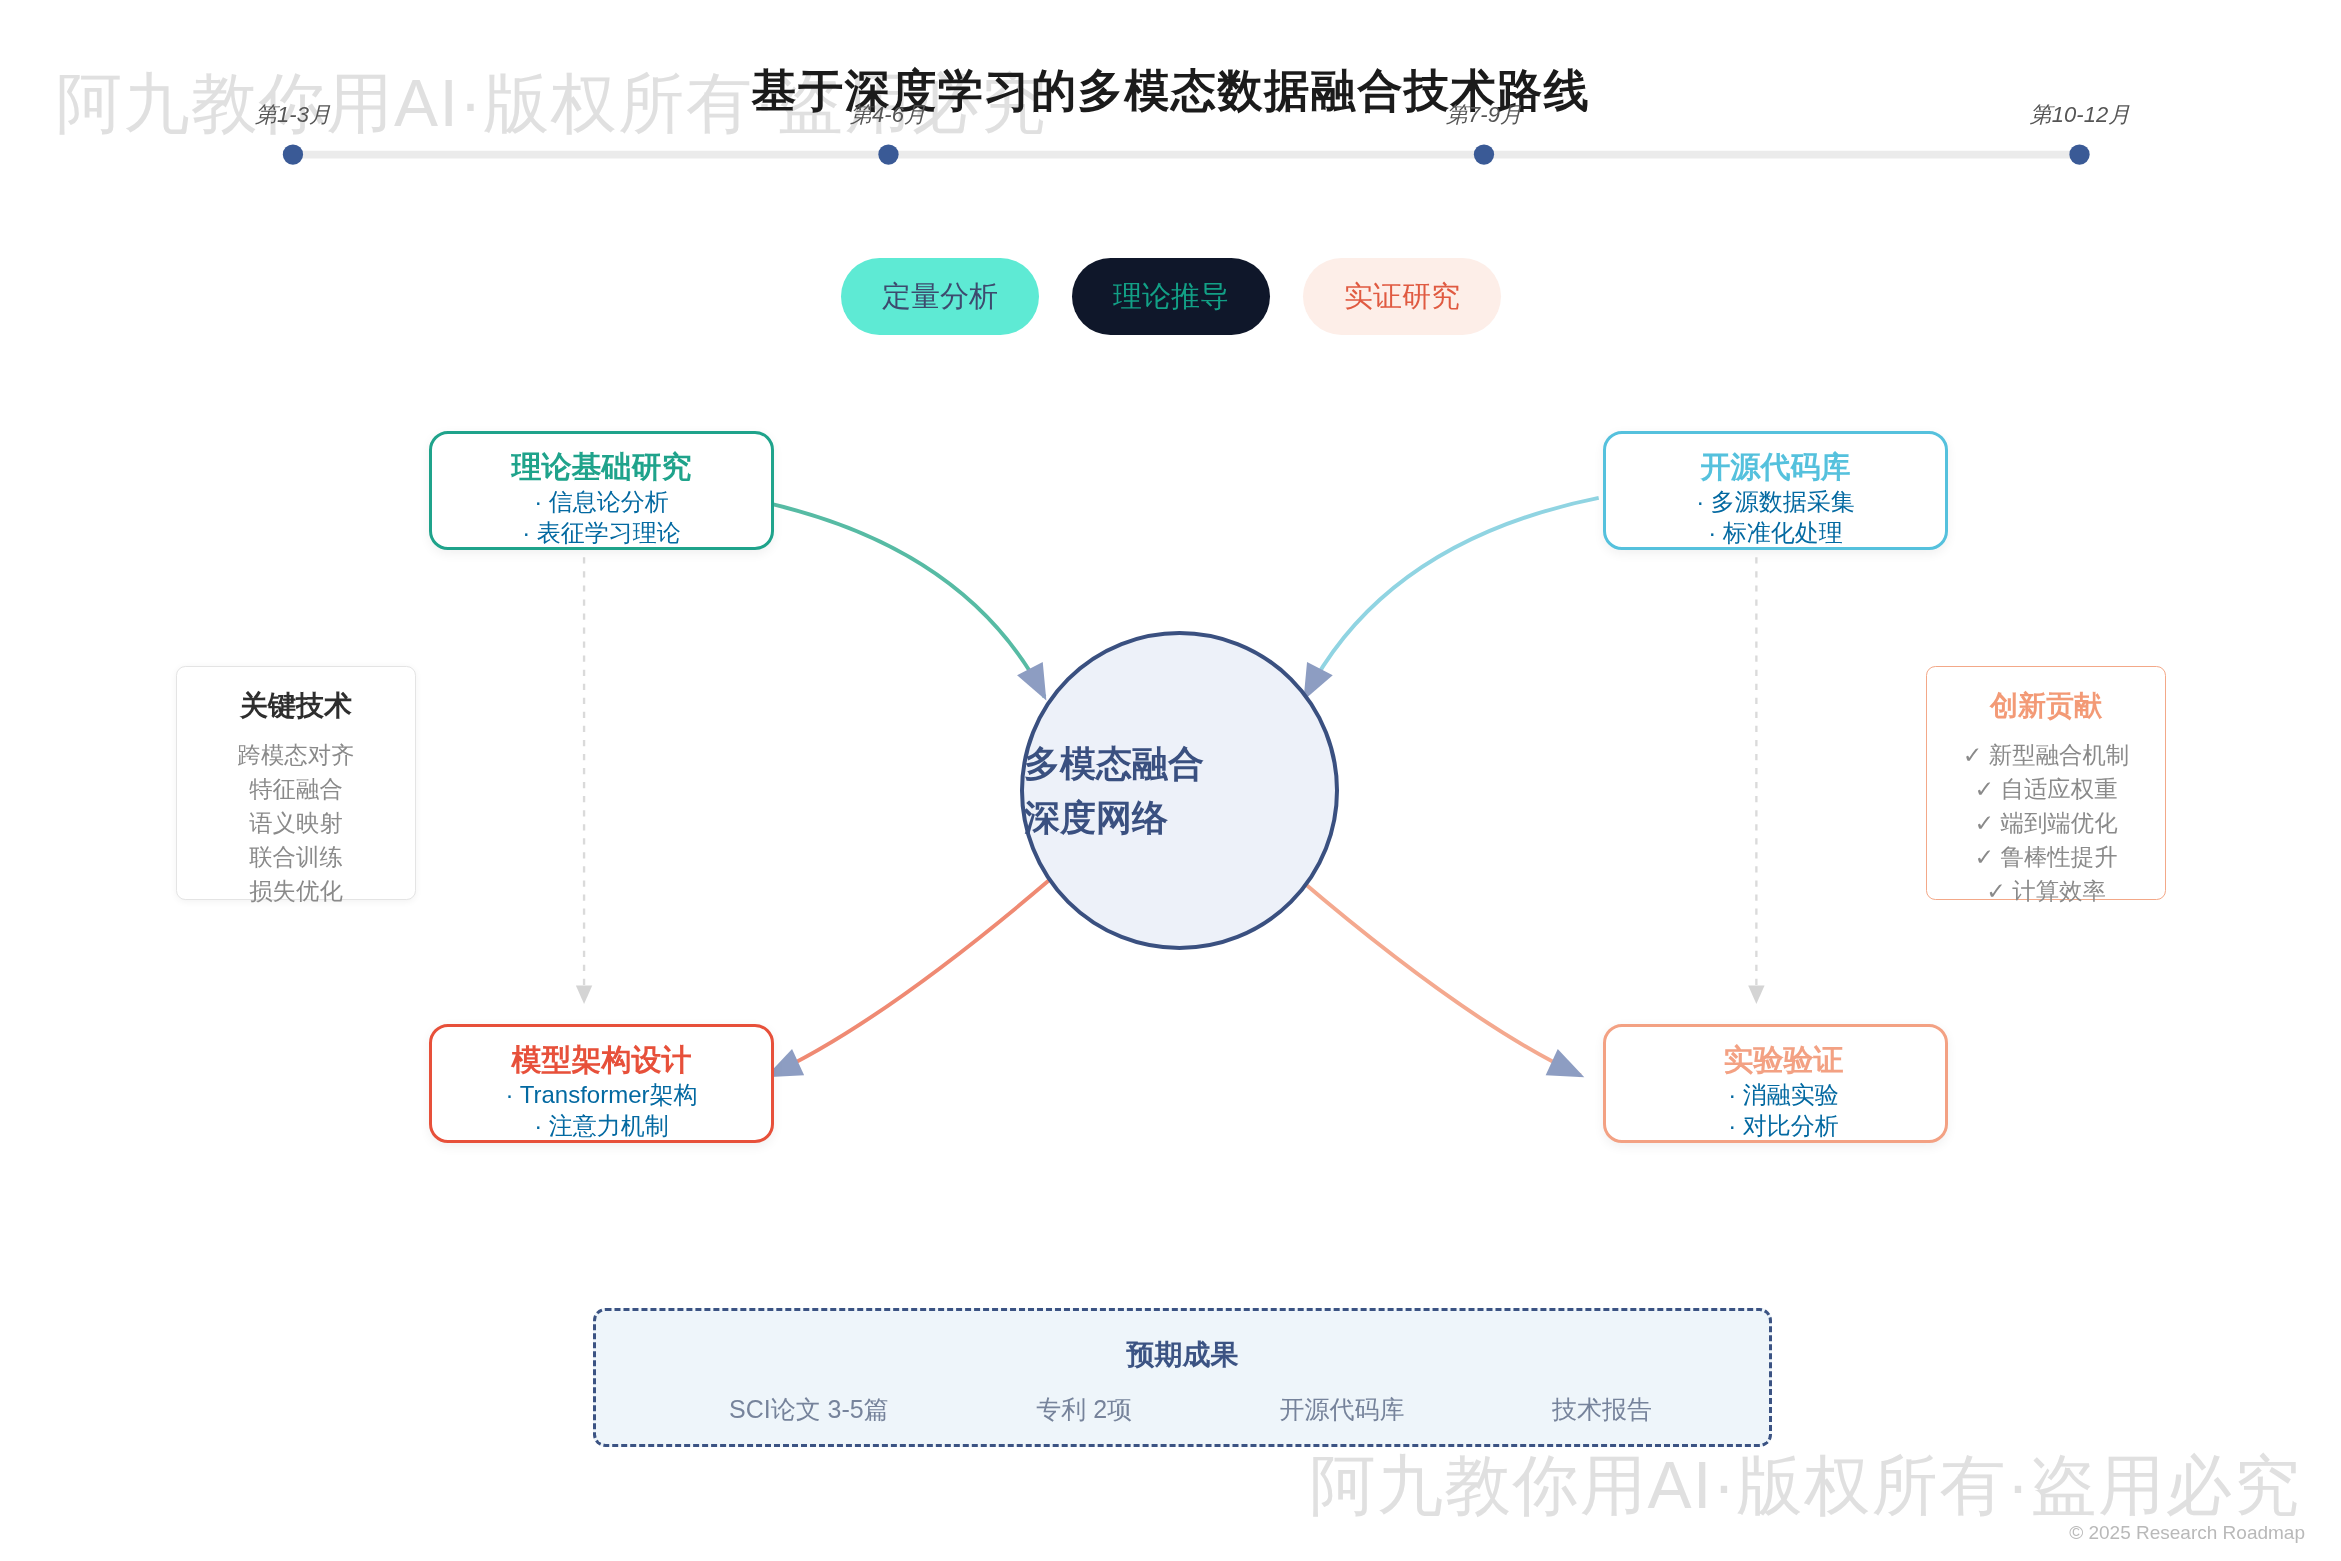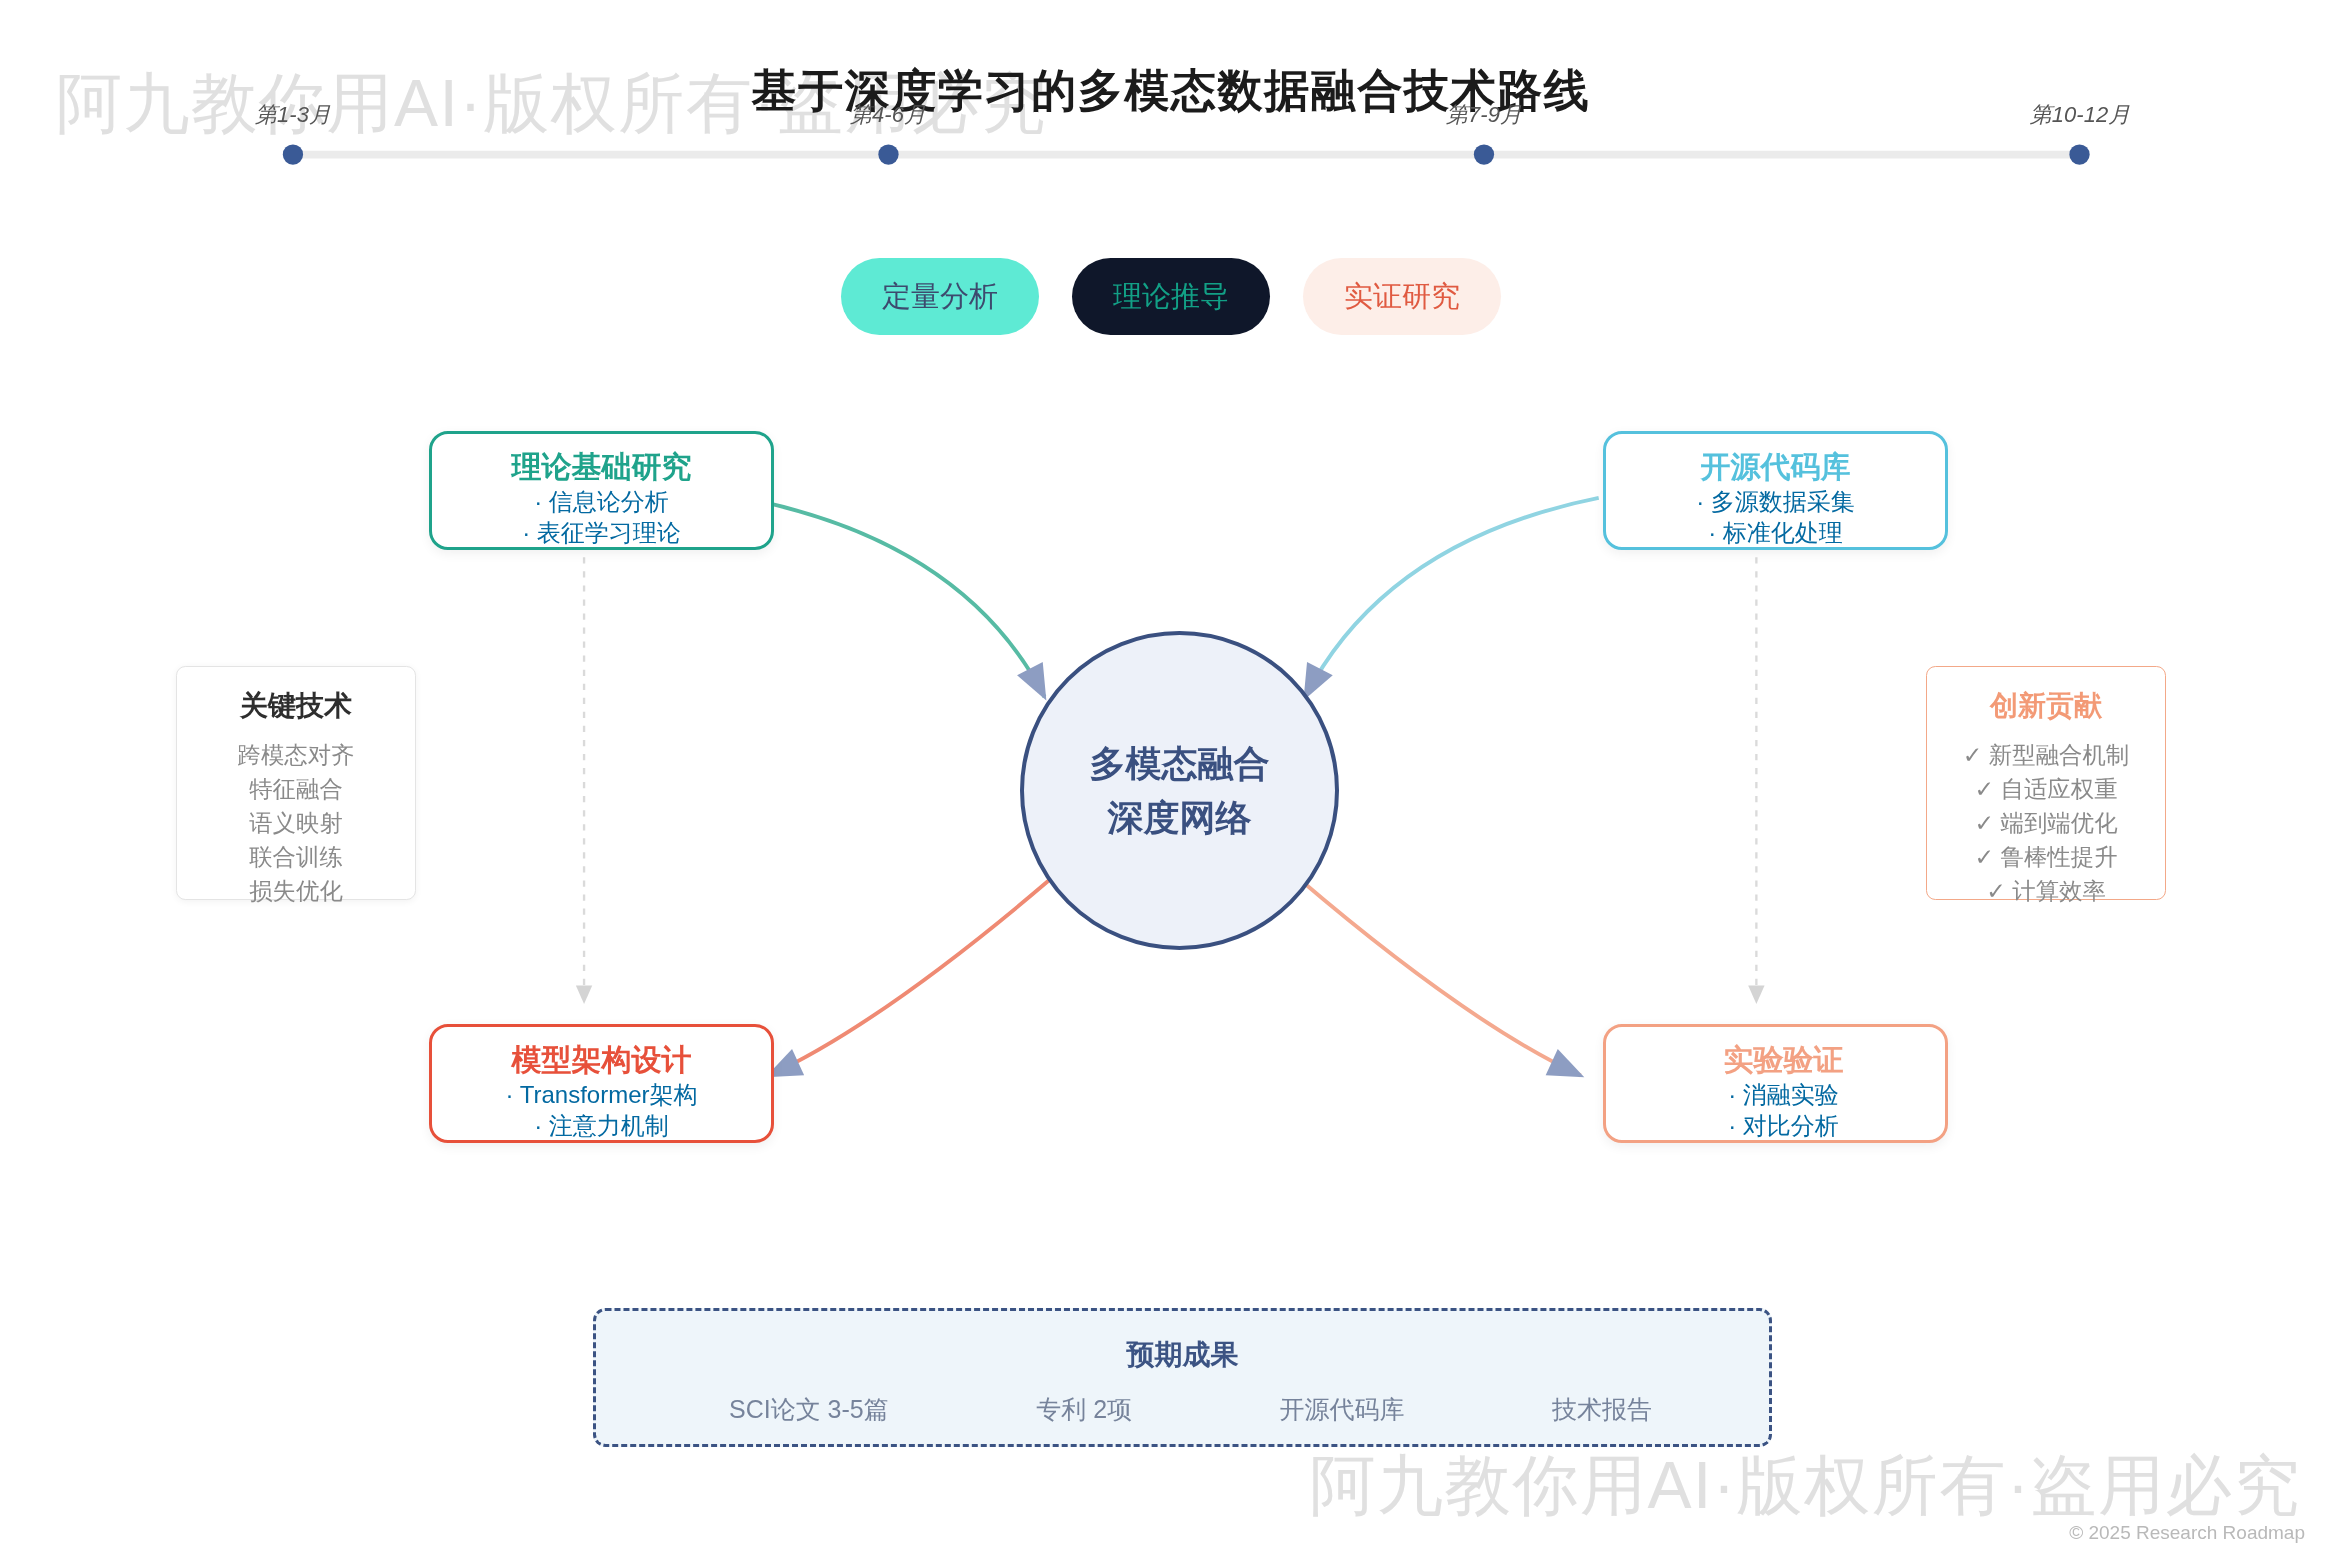--- a/index.html
+++ b/index.html
@@ -36,21 +36,21 @@
   .pb-theory .phase-title{color:#1fa38b;}
   .pb-data{left:1603px;top:431px;border:3.9px solid #55c1dd;}
   .pb-data .phase-title{color:#55c1dd;}
   .pb-model{left:429px;top:1024px;border:3.9px solid #e7503a;}
   .pb-model .phase-title{color:#e7503a;}
   .pb-exp{left:1603px;top:1024px;border:3.9px solid #f3a183;padding-left:16px;}
   .pb-exp .phase-title{color:#f3a183;}
   
   .core-circle{position:absolute;left:1020px;top:631px;width:319px;height:319px;border-radius:50%;
     background:#edf1f9;border:4.7px solid #3a5080;box-sizing:border-box;display:flex;flex-direction:column;
-    align-items:center;justify-content:center;z-index:2;}
+    align-items:flex-start;justify-content:center;z-index:2;}
   .core-line{font-size:36px;font-weight:700;color:#3a5080;line-height:1.5;}
   
   .side-box{position:absolute;width:240px;height:234px;background:#fff;border-radius:9.4px;
     box-sizing:border-box;text-align:center;padding-top:20px;z-index:2;}
   .kt-box{left:176px;top:666px;border:1.6px solid #e4e4e4;box-shadow:0 1.6px 7.8px rgba(0,0,0,.05);}
   .inn-box{left:1926px;top:666px;border:1.6px solid #f3a888;}
   .side-title{font-size:28px;font-weight:700;color:#2e2e2e;margin-bottom:12.5px;}
   .inn-box .side-title{color:#f39a76;}
   .side-item{font-size:23.4px;color:#8a8a8a;line-height:34px;}
   

